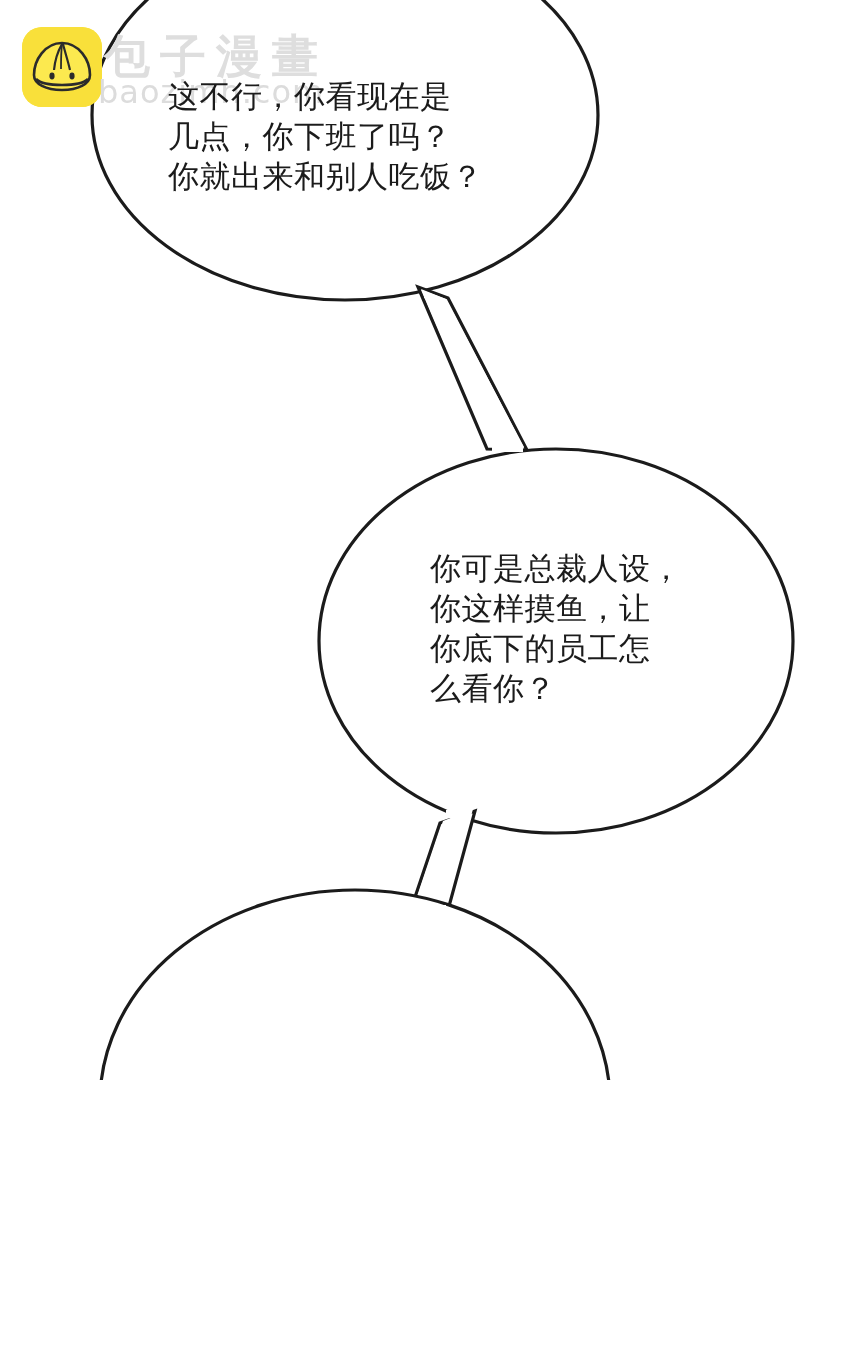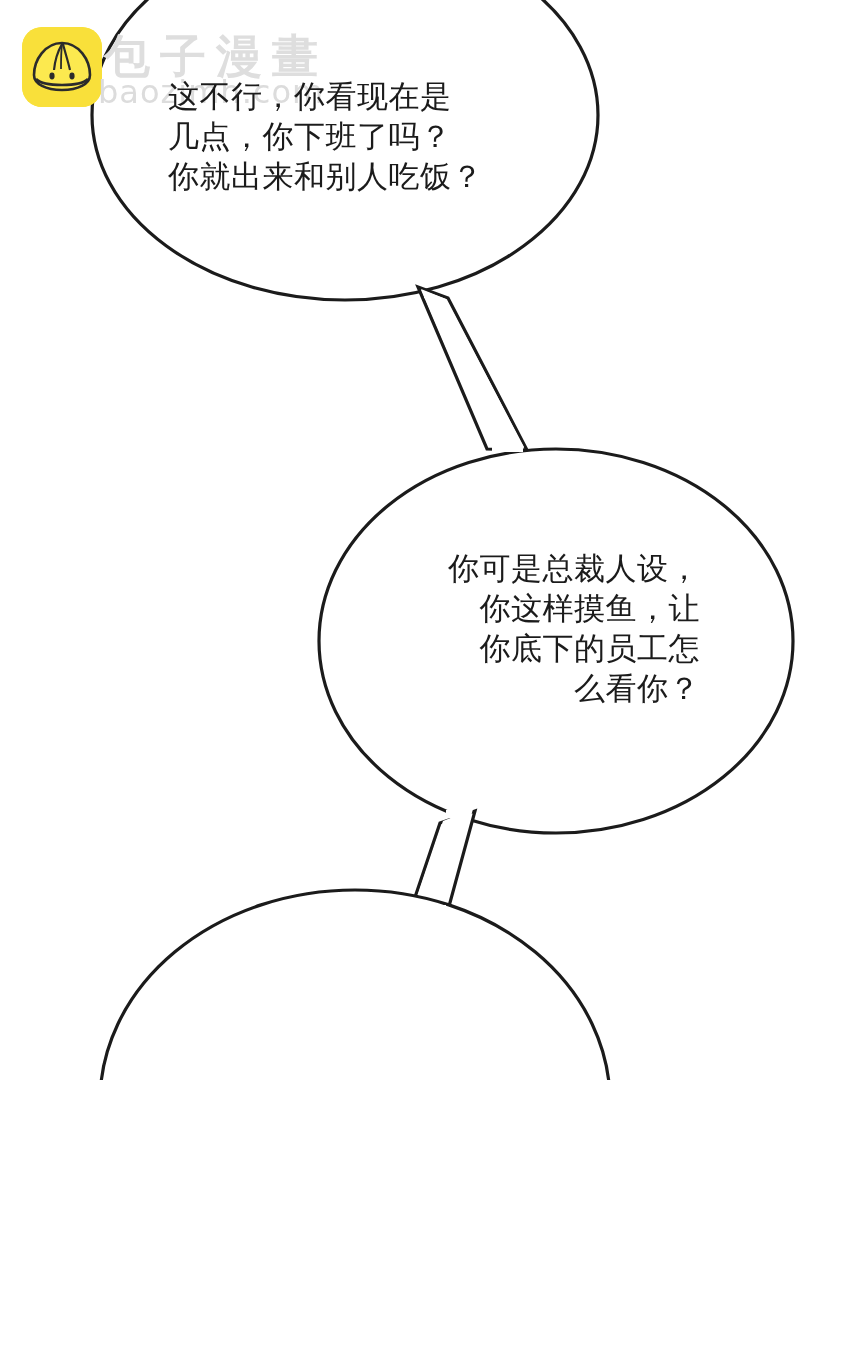--- a/index.html
+++ b/index.html
@@ -73,21 +73,20 @@
   }
   #text-bubble-1 {
     left: 168px;
     top: 76px;
     width: 380px;
   }
   #text-bubble-2 {
     left: 430px;
     top: 548px;
     width: 270px;
-    text-align: right;
   }
   #text-bubble-3 {
     left: 168px;
     top: 1028px;
     width: 380px;
   }
 </style>
 </head>
 <body>
 

